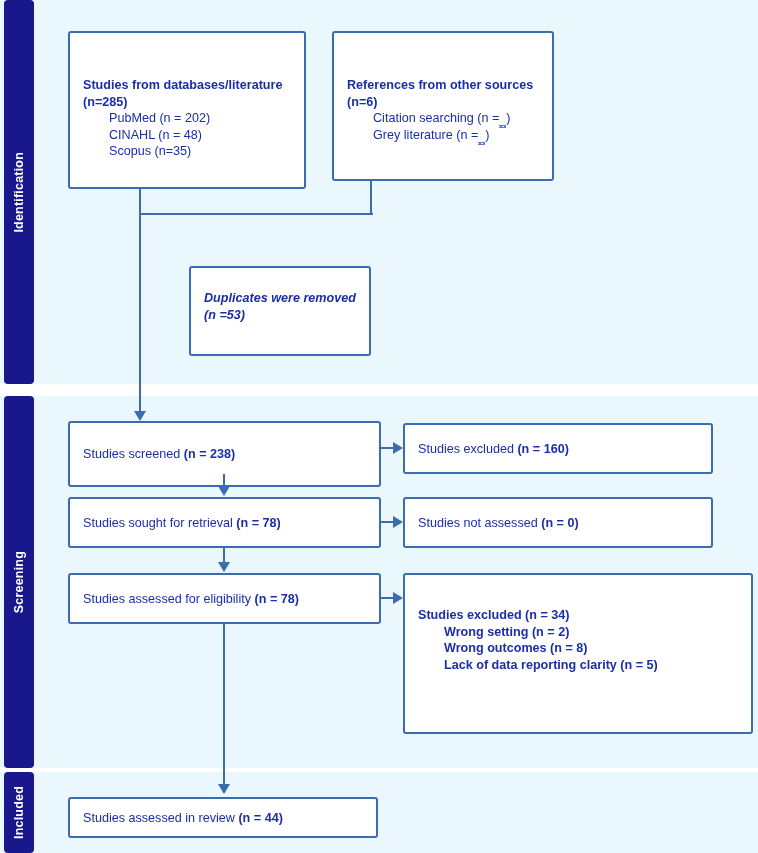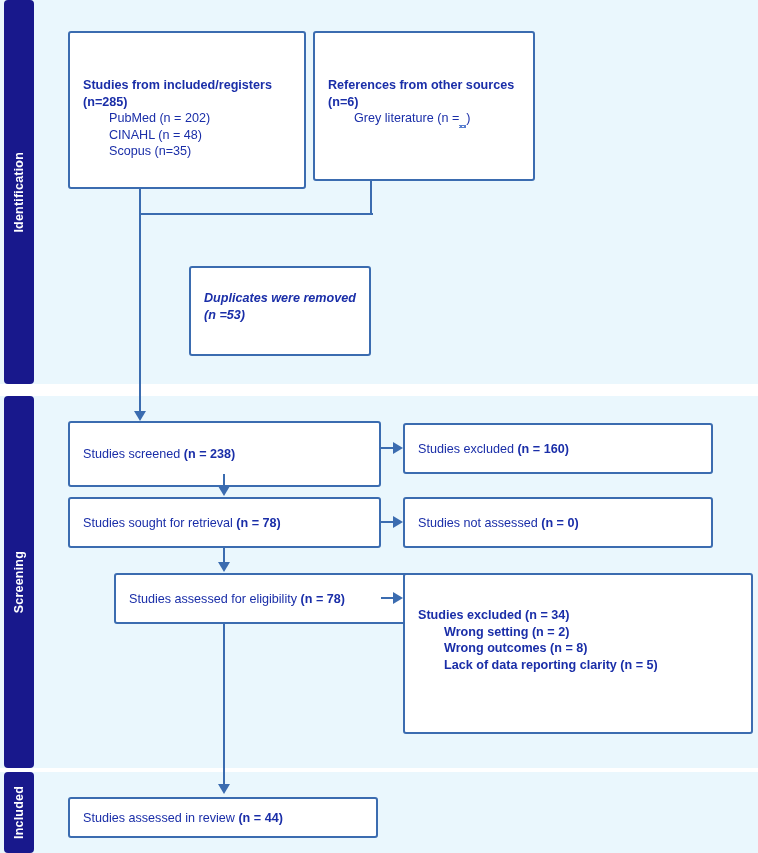--- a/index.html
+++ b/index.html
@@ -84,27 +84,27 @@
     font-size: 12.6px;
     line-height: 16.5px;
     white-space: nowrap;
   }
   .line.strong { font-weight: bold; }
   .line.indent { padding-left: 26px; }
   .n { color: #1a2ea8; font-weight: bold; }
 
   
   #box-databases   { left: 68px;  top: 31px;  width: 238px; height: 158px; }
-  #box-other-src   { left: 313px; top: 31px;  width: 222px; height: 150px; }
+  #box-other-src   { left: 332px; top: 31px;  width: 222px; height: 150px; }
   #box-duplicates  { left: 189px; top: 266px; width: 182px; height: 90px; font-style: italic;  }
   #box-screened    { left: 68px;  top: 406px; width: 313px; height: 66px; margin-top: 15px;  }
   #box-excluded-1  { left: 403px; top: 423px; width: 310px; height: 51px;  }
   #box-sought      { left: 68px;  top: 497px; width: 313px; height: 51px;  }
   #box-notretr     { left: 403px; top: 497px; width: 310px; height: 51px;  }
-  #box-eligibility { left: 68px;  top: 573px; width: 313px; height: 51px; margin-left: 46px;  }
+  #box-eligibility { left: 68px;  top: 573px; width: 313px; height: 51px;  }
   #box-excluded-2  { left: 403px; top: 573px; width: 350px; height: 161px; }
   #box-included    { left: 68px;  top: 797px; width: 310px; height: 41px;  }
 
   #box-excluded-2 .box-inner { top: 32px; transform: none; }
 
   
   .conn {
     position: absolute;
     background: #3b6cb0;
   }
@@ -181,32 +181,33 @@
   </div>
   <div class="band" id="band-screening">
     <span class="band-label">Screening</span>
   </div>
   <div class="band" id="band-included">
     <span class="band-label">Included</span>
   </div>
 
   <div class="box v-top" id="box-databases">
     <div class="box-inner">
-      <div class="line strong">Studies from included/registers</div>
+      <div class="line strong">Studies from databases/literature</div>
       <div class="line strong">(n=285)</div>
       <div class="line indent">PubMed (n = 202)</div>
       <div class="line indent">CINAHL (n = 48)</div>
       <div class="line indent">Scopus (n=35)</div>
     </div>
   </div>
 
   <div class="box v-top" id="box-other-src">
     <div class="box-inner">
       <div class="line strong">References from other sources</div>
       <div class="line strong">(n=6)</div>
+      <div class="line indent"><span>Citation searching (n =</span><span class="squiggle">&nbsp;&nbsp;</span><span>)</span></div>
       <div class="line indent"><span>Grey literature (n =</span><span class="squiggle">&nbsp;&nbsp;</span><span>)</span></div>
     </div>
   </div>
 
   <div class="conn v" id="c-db-down"></div>
   <div class="conn v" id="c-other-down"></div>
   <div class="conn h" id="c-merge-h"></div>
   <div class="conn v" id="c-merge-down"></div>
   <div class="arrow-down" id="a-merge"></div>
 

